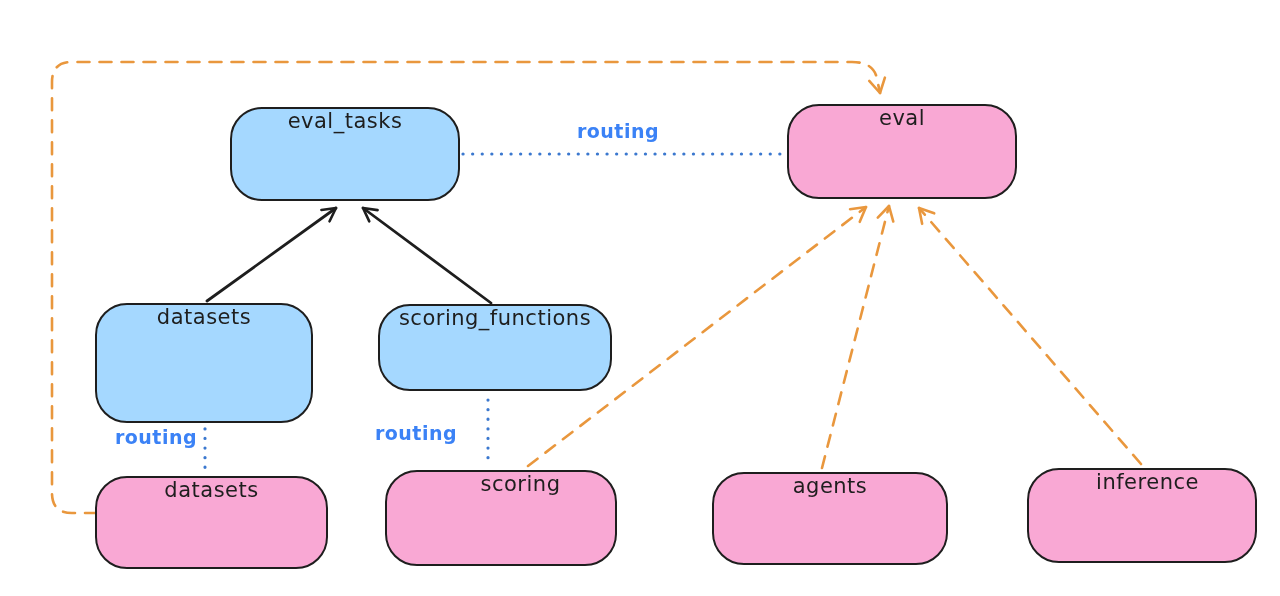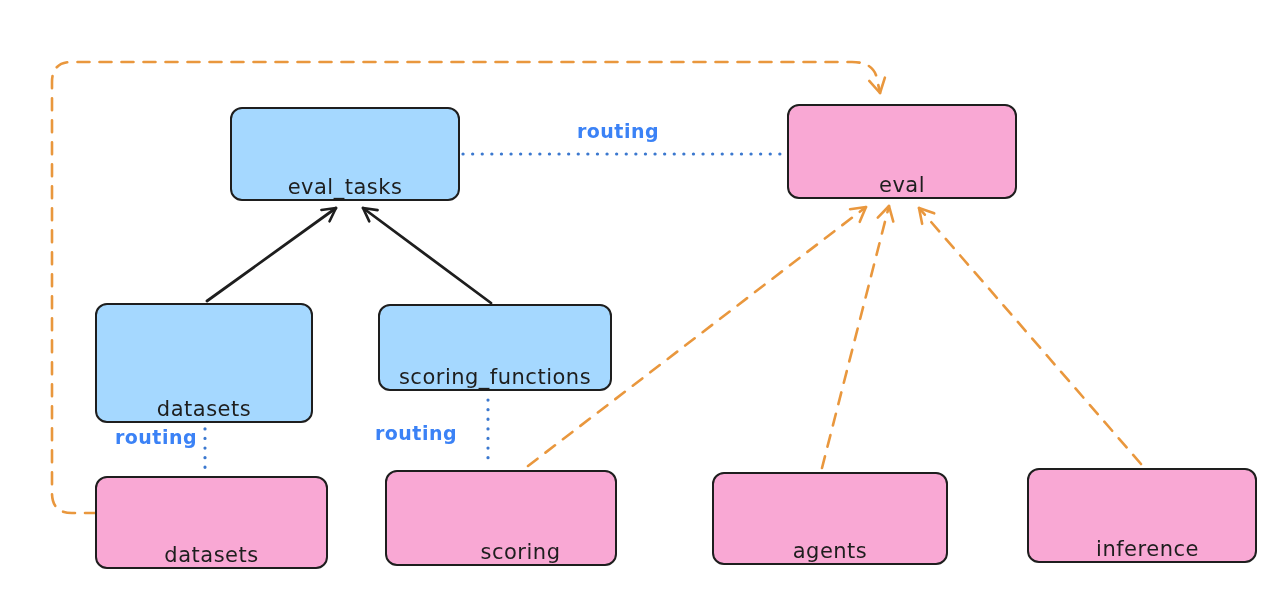--- a/index.html
+++ b/index.html
@@ -12,24 +12,24 @@
     font-family: "DejaVu Sans", "Liberation Sans", sans-serif;
   }
   #edges {
     position: absolute;
     left: 0; top: 0;
     width: 1280px; height: 596px;
   }
   .node {
     position: absolute;
     display: flex;
-    align-items: flex-end;
+    align-items: flex-start;
     justify-content: center;
     border: 2.5px solid #1e1e1e;
-    border-radius: 12px;
+    border-radius: 32px;
     font-size: 21px;
     color: #1e1e1e;
     letter-spacing: 0.5px;
     box-sizing: border-box;
   }
   .node.blue  { background: #a5d8ff; }
   .node.green { background: #f9a8d4; }
 
   #n-eval-tasks        { left: 230px;  top: 107px; width: 230px; height: 94px; }
   #n-eval              { left: 787px;  top: 104px; width: 230px; height: 95px; }

